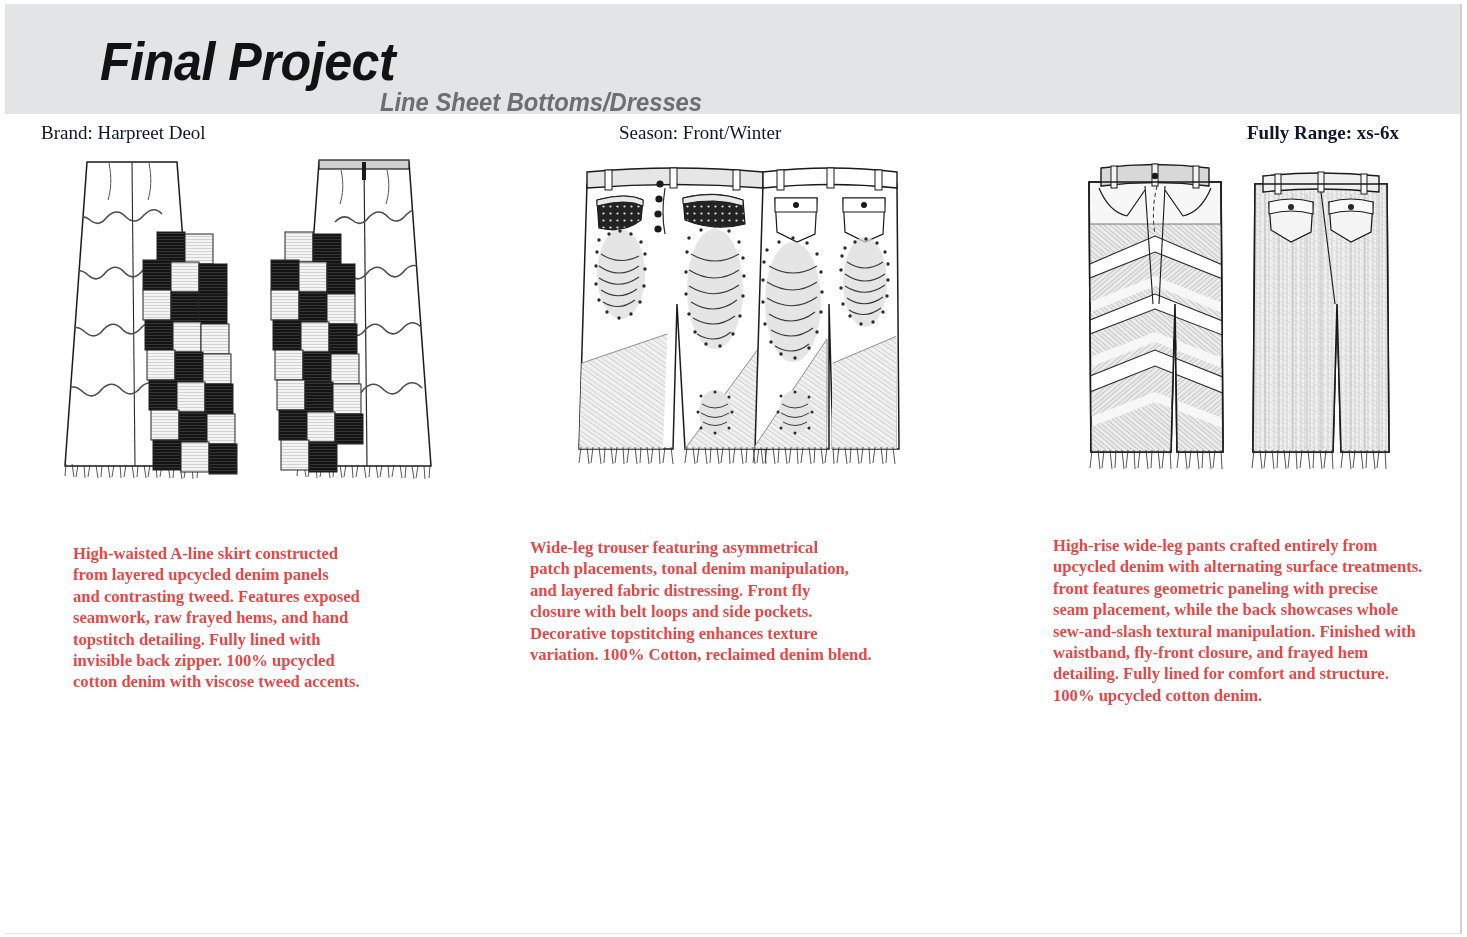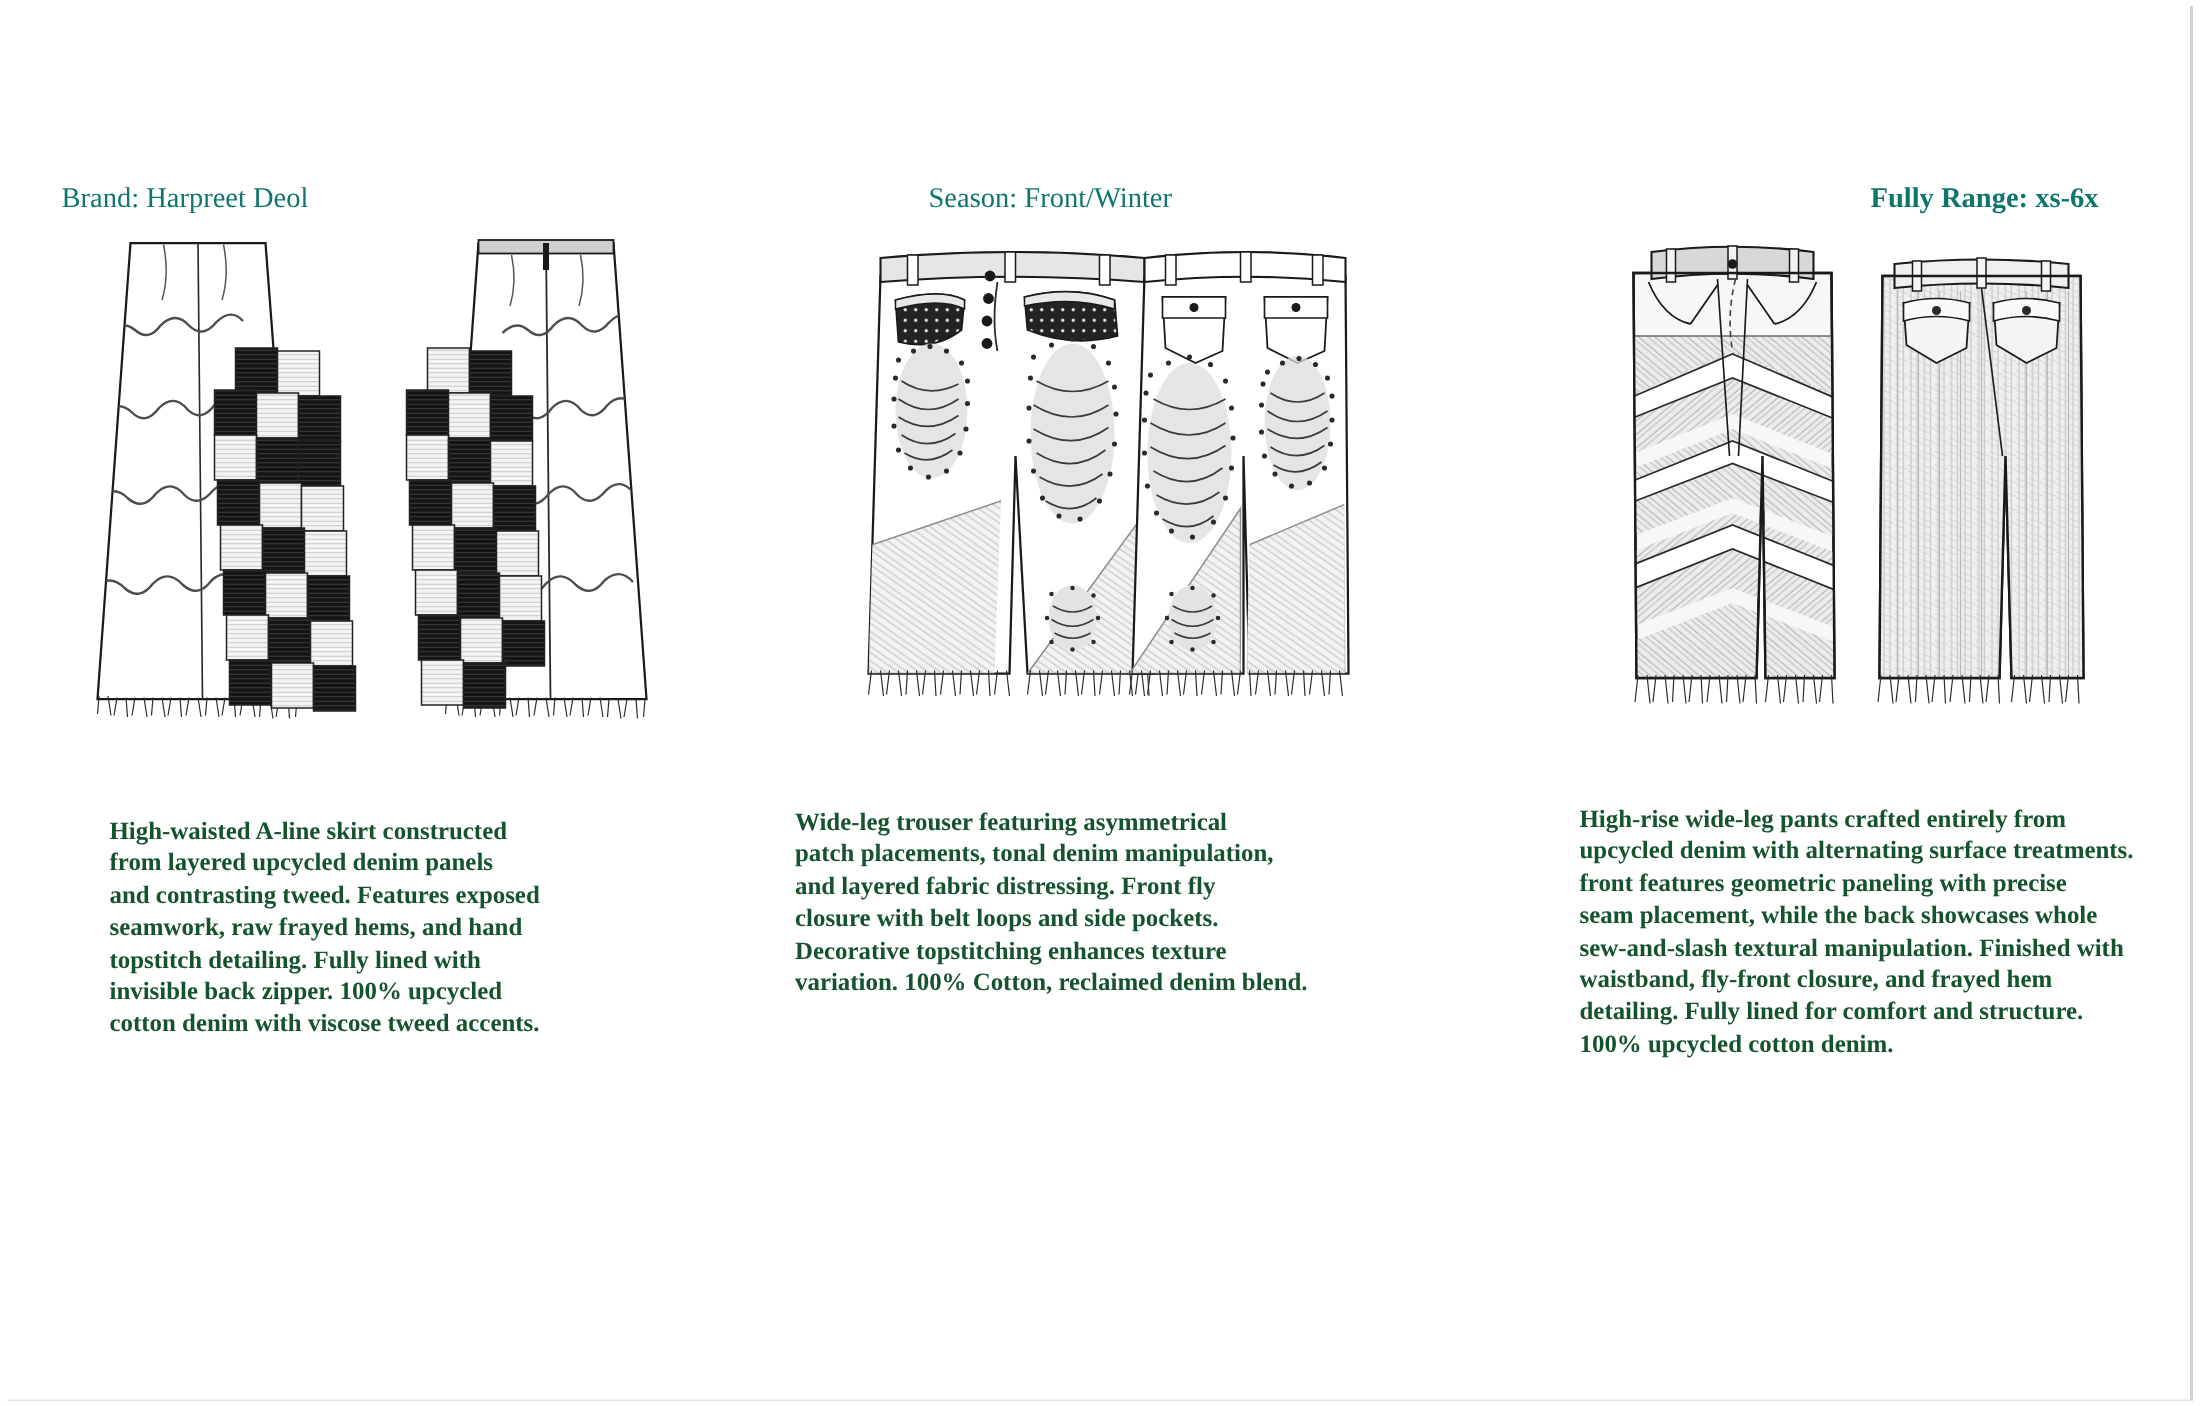--- a/index.html
+++ b/index.html
@@ -59,21 +59,21 @@
   .meta-row {
     position: absolute;
     left: 0; top: 118px;
     width: 1457px; height: 26px;
   }
   .meta {
     position: absolute;
     font-family: "Liberation Serif", "DejaVu Serif", serif;
     font-size: 19px;
     font-weight: normal;
-    color: #0f766e;
+    color: #0f172a;
     white-space: nowrap;
   }
   .meta-brand  { left: 36px;  top: 0; }
   .meta-season { left: 614px; top: 0; }
   .meta-sizes  { left: 1242px; top: 0; font-weight: bold; }
 
   
   .fig {
     position: absolute;
     top: 150px;
@@ -83,21 +83,21 @@
   .fig-3 { left: 1060px; width: 340px; height: 335px; }
   .fig svg { display: block; width: 100%; height: 100%; }
 
   
   .desc {
     position: absolute;
     font-family: "Liberation Serif", "DejaVu Serif", serif;
     font-weight: bold;
     font-size: 16.6px;
     line-height: 21.4px;
-    color: #14532d;
+    color: #ef4444;
     white-space: pre-line;
   }
   .desc-1 { left: 68px;   top: 539px; width: 400px; }
   .desc-2 { left: 525px;  top: 533px; width: 420px; }
   .desc-3 { left: 1018px; top: 531px; width: 430px; margin-left: 30px; }
 
   
   .swatch-row {
     position: absolute;
     left: 165px; top: 840px;
@@ -122,20 +122,24 @@
     width: 75px; height: 57px;
     border: 1px solid #4a4a4a;
     box-shadow: 1px 1px 0 rgba(120,120,120,0.55);
   }
 </style>
 </head>
 <body>
 
 <div class="page">
 
+  <div class="banner">
+    <div class="title-main">Final Project</div>
+    <div class="title-sub">Line Sheet Bottoms/Dresses</div>
+  </div>
 
   <div class="meta-row">
     <div class="meta meta-brand">Brand: Harpreet Deol</div>
     <div class="meta meta-season">Season: Front/Winter</div>
     <div class="meta meta-sizes">Fully Range: xs-6x</div>
   </div>
 
   <div class="fig fig-1">
     <svg viewBox="0 0 400 335" xmlns="http://www.w3.org/2000/svg">
       <defs>

